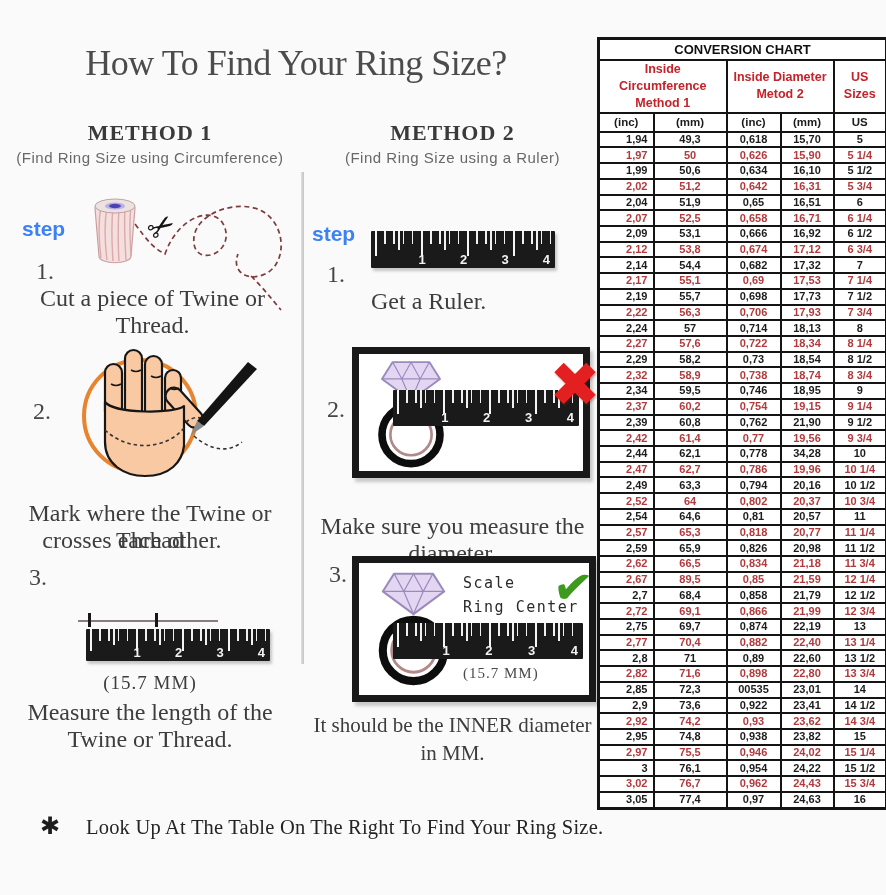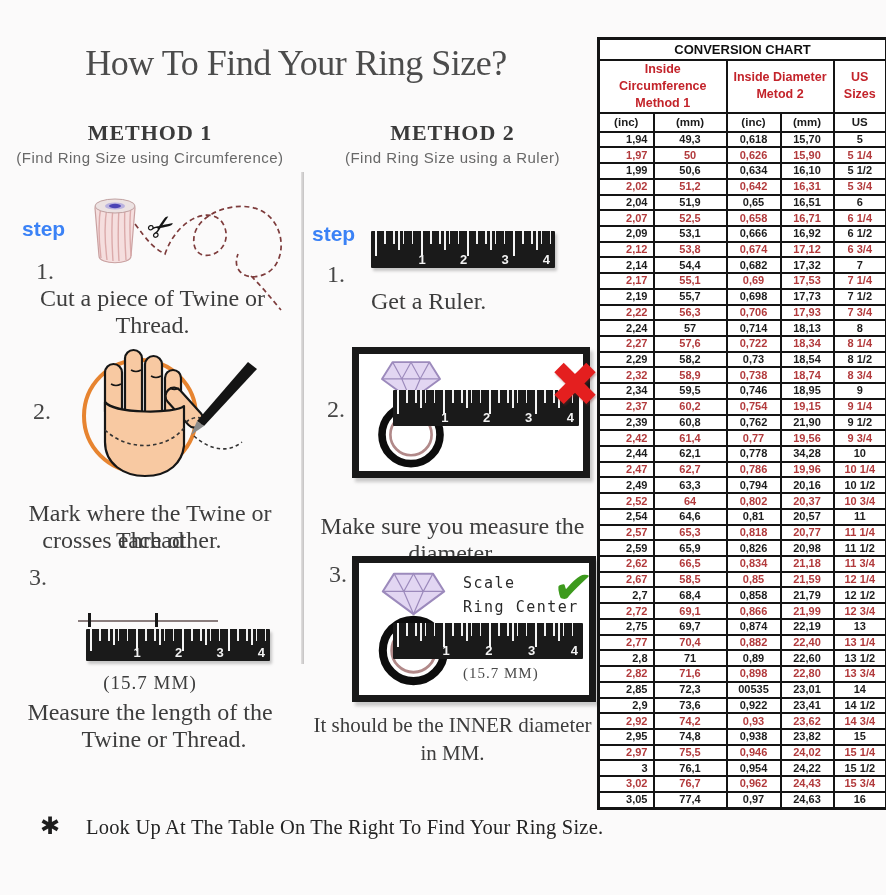--- a/index.html
+++ b/index.html
@@ -119,21 +119,21 @@
     <div class="rnums">
         <span>1</span>
         <span>2</span>
         <span>3</span>
         <span>4</span>
       </div>
   </div>
 
   <div class="abs meas center" style="left:0;top:672px;width:300px;">(15.7 MM)</div>
   <div class="abs caption center" style="left:0;top:699px;width:300px;">Measure the length of the</div>
-  <div class="abs caption center" style="left:0;top:726px;width:300px;margin-left:14px;">Twine or Thread.</div>
+  <div class="abs caption center" style="left:0;top:726px;width:300px;">Twine or Thread.</div>
 
   <div class="abs step-label" style="left:312px;top:222px;">step</div>
 
   <div class="ruler" style="left:371px;top:231px;width:184px;height:37px;">
     <div class="rticks rminor"></div>
     <div class="rticks rhalf"></div>
     <div class="rticks rmajor"></div>
     <div class="rnums">
         <span>1</span>
         <span>2</span>
@@ -429,21 +429,21 @@
         </tr>
         <tr class="red">
           <td>2,62</td>
           <td>66,5</td>
           <td>0,834</td>
           <td>21,18</td>
           <td>11 3/4</td>
         </tr>
         <tr class="red">
           <td>2,67</td>
-          <td>58,5</td>
+          <td>89,5</td>
           <td>0,85</td>
           <td>21,59</td>
           <td>12 1/4</td>
         </tr>
         <tr>
           <td>2,7</td>
           <td>68,4</td>
           <td>0,858</td>
           <td>21,79</td>
           <td>12 1/2</td>

